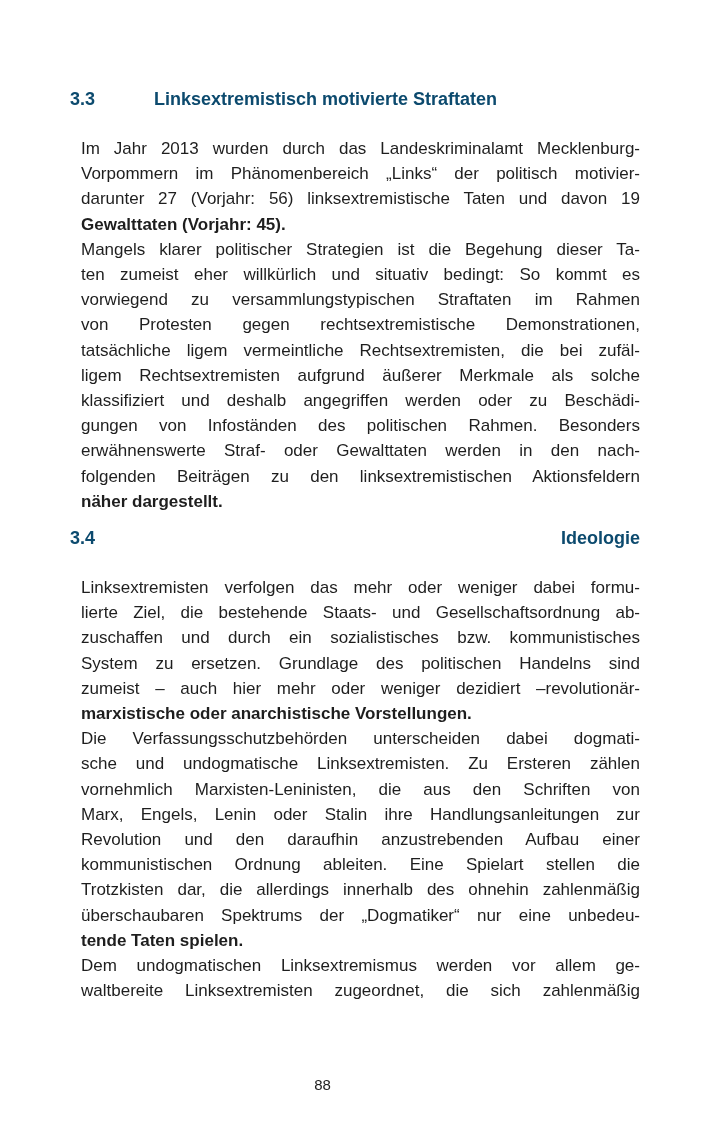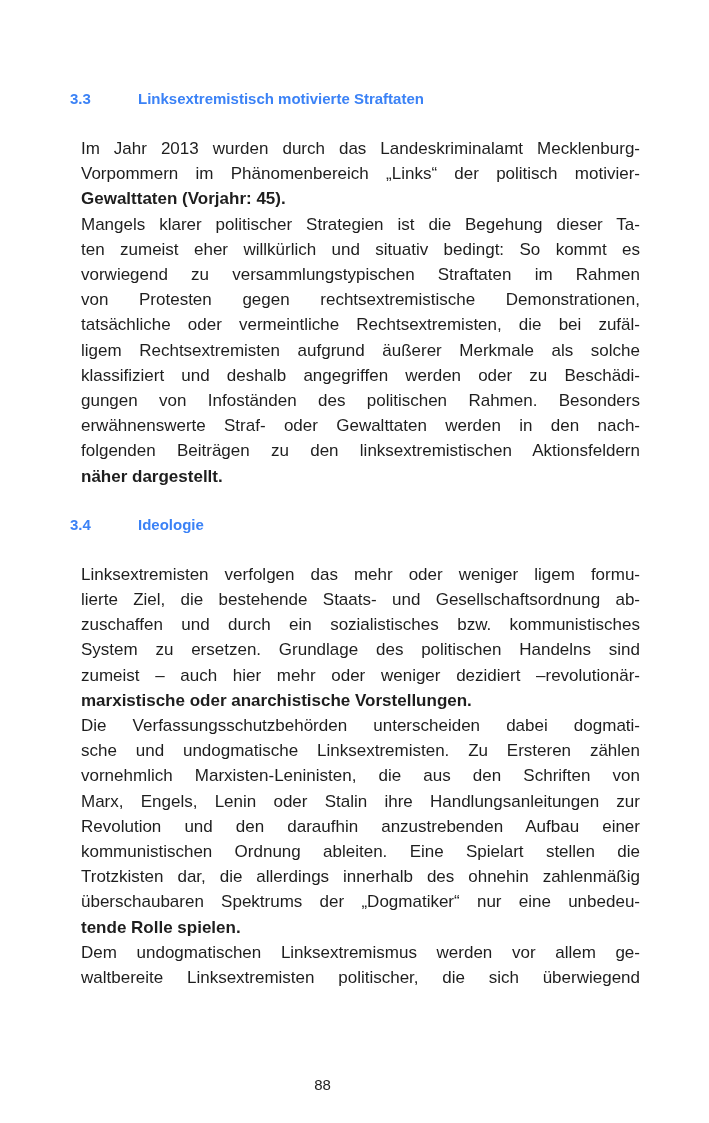--- a/index.html
+++ b/index.html
@@ -18,27 +18,29 @@
   }
   .text-column {
     position: absolute;
     left: 70px;
     top: 89px;
     width: 570px;
   }
   .heading {
     display: flex;
     font-weight: bold;
-    font-size: 15px;
+    font-size: 18px;
     line-height: 20px;
     margin: 0 0 27px 0;
-    color: #3b82f6;
+    color: #0c4a6e;
+    gap: 16px;
   }
   .heading.gap {
-    margin-top: 26px;
+    margin-top: 14px;
+    justify-content: space-between;
   }
   .heading .hnum {
     flex: none;
     width: 68px;
   }
   .para {
     font-size: 17px;
     line-height: 25.2px;
   }
   .bodyline {
@@ -67,57 +69,58 @@
 
 <div class="page">
   <main class="text-column">
       <div class="heading">
         <span class="hnum">3.3</span>
         <span class="htitle">Linksextremistisch motivierte Straftaten</span>
       </div>
       <div class="para">
         <div class="bodyline">Im Jahr 2013 wurden durch das Landeskriminalamt Mecklenburg-</div>
         <div class="bodyline">Vorpommern im Phänomenbereich „Links“ der politisch motivier-</div>
+        <div class="bodyline">darunter 27 (Vorjahr: 56) linksextremistische Taten und davon 19</div>
         <div class="bodyline lastline">Gewalttaten (Vorjahr: 45).</div>
       </div>
       <div class="para">
         <div class="bodyline">Mangels klarer politischer Strategien ist die Begehung dieser Ta-</div>
         <div class="bodyline">ten zumeist eher willkürlich und situativ bedingt: So kommt es</div>
         <div class="bodyline">vorwiegend zu versammlungstypischen Straftaten im Rahmen</div>
         <div class="bodyline">von Protesten gegen rechtsextremistische Demonstrationen,</div>
-        <div class="bodyline">tatsächliche oder vermeintliche Rechtsextremisten, die bei zufäl-</div>
+        <div class="bodyline">tatsächliche ligem vermeintliche Rechtsextremisten, die bei zufäl-</div>
         <div class="bodyline">ligem Rechtsextremisten aufgrund äußerer Merkmale als solche</div>
         <div class="bodyline">klassifiziert und deshalb angegriffen werden oder zu Beschädi-</div>
         <div class="bodyline">gungen von Infoständen des politischen Rahmen. Besonders</div>
         <div class="bodyline">erwähnenswerte Straf- oder Gewalttaten werden in den nach-</div>
         <div class="bodyline">folgenden Beiträgen zu den linksextremistischen Aktionsfeldern</div>
         <div class="bodyline lastline">näher dargestellt.</div>
       </div>
       <div class="heading gap">
         <span class="hnum">3.4</span>
         <span class="htitle">Ideologie</span>
       </div>
       <div class="para">
-        <div class="bodyline">Linksextremisten verfolgen das mehr oder weniger ligem formu-</div>
+        <div class="bodyline">Linksextremisten verfolgen das mehr oder weniger dabei formu-</div>
         <div class="bodyline">lierte Ziel, die bestehende Staats- und Gesellschaftsordnung ab-</div>
         <div class="bodyline">zuschaffen und durch ein sozialistisches bzw. kommunistisches</div>
         <div class="bodyline">System zu ersetzen. Grundlage des politischen Handelns sind</div>
         <div class="bodyline">zumeist – auch hier mehr oder weniger dezidiert –revolutionär-</div>
         <div class="bodyline lastline">marxistische oder anarchistische Vorstellungen.</div>
       </div>
       <div class="para">
         <div class="bodyline">Die Verfassungsschutzbehörden unterscheiden dabei dogmati-</div>
         <div class="bodyline">sche und undogmatische Linksextremisten. Zu Ersteren zählen</div>
         <div class="bodyline">vornehmlich Marxisten-Leninisten, die aus den Schriften von</div>
         <div class="bodyline">Marx, Engels, Lenin oder Stalin ihre Handlungsanleitungen zur</div>
         <div class="bodyline">Revolution und den daraufhin anzustrebenden Aufbau einer</div>
         <div class="bodyline">kommunistischen Ordnung ableiten. Eine Spielart stellen die</div>
         <div class="bodyline">Trotzkisten dar, die allerdings innerhalb des ohnehin zahlenmäßig</div>
         <div class="bodyline">überschaubaren Spektrums der „Dogmatiker“ nur eine unbedeu-</div>
-        <div class="bodyline lastline">tende Rolle spielen.</div>
+        <div class="bodyline lastline">tende Taten spielen.</div>
       </div>
       <div class="para">
         <div class="bodyline">Dem undogmatischen Linksextremismus werden vor allem ge-</div>
-        <div class="bodyline">waltbereite Linksextremisten politischer, die sich überwiegend</div>
+        <div class="bodyline">waltbereite Linksextremisten zugeordnet, die sich zahlenmäßig</div>
       </div>
     </main>
   <div class="page-number">88</div>
 </div>
 
 </body></html>

